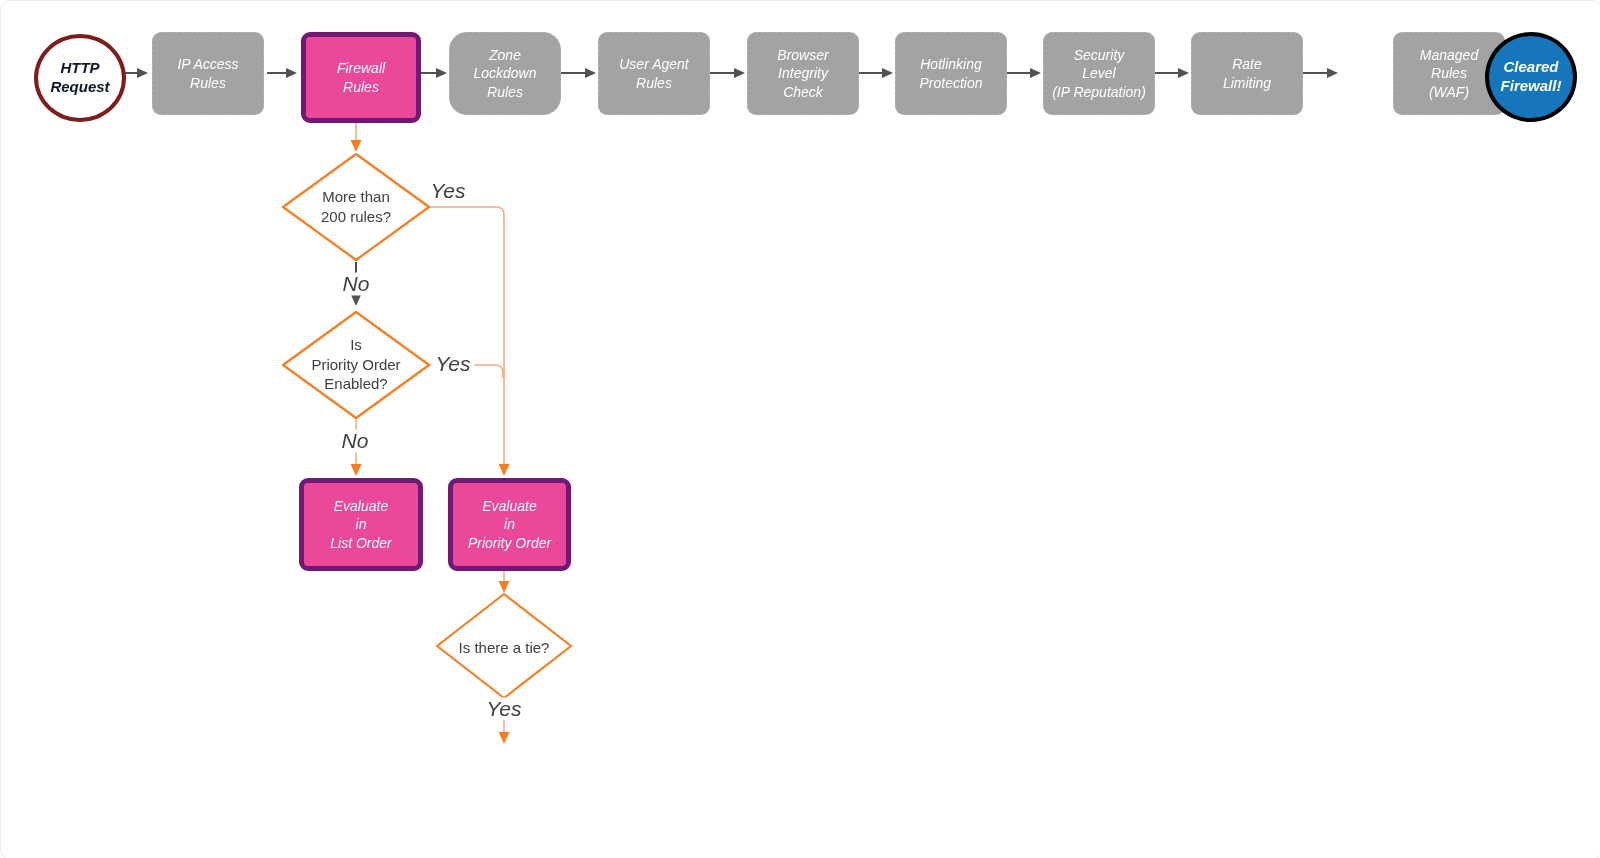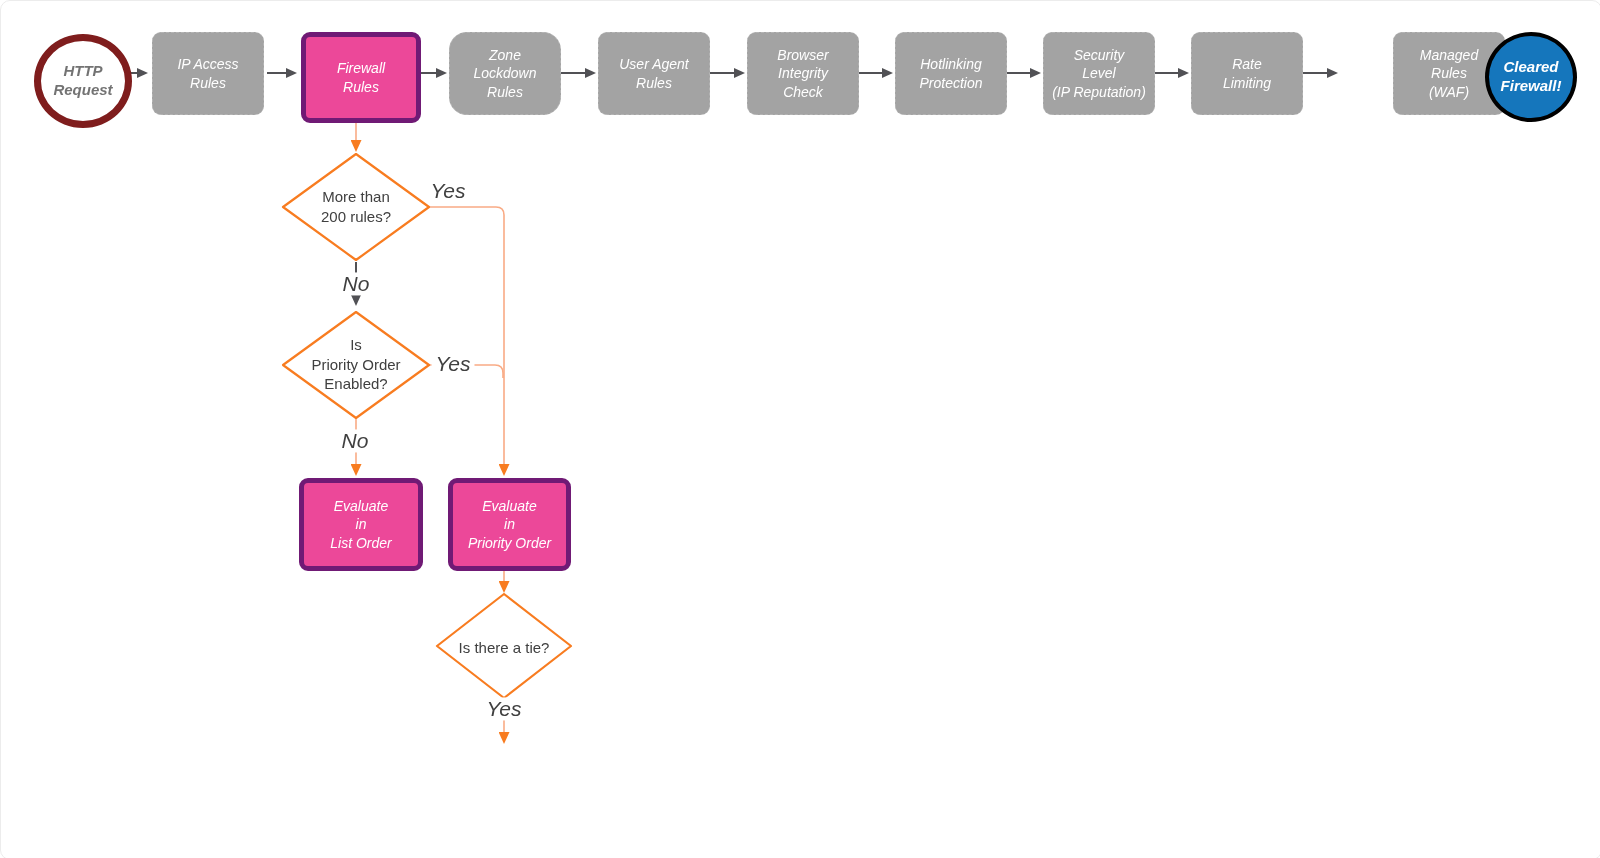--- a/index.html
+++ b/index.html
@@ -15,21 +15,21 @@
     position:absolute;display:flex;align-items:center;justify-content:center;
     width:110px;height:81px;border-radius:9px;
     color:#ffffff;font-style:italic;font-size:14px;line-height:1.32;
   }
   .proc.gray{background:#a3a3a3;border:1px dashed #b4b4b4;}
   .proc.orange{background:#ec4899;border:5px solid #701a75;}
   .terminal{
     position:absolute;display:flex;align-items:center;justify-content:center;
     border-radius:50%;font-weight:bold;font-style:italic;font-size:15px;line-height:1.25;
   }
-  .terminal.start{width:84px;height:80px;background:#ffffff;border:7px solid #7f1d1d;color:#737373;}
+  .terminal.start{width:84px;height:80px;background:#ffffff;border:4px solid #7f1d1d;color:#0f172a;}
   .terminal.end{width:84px;height:82px;background:#1576bc;border:4px solid #000000;color:#ffffff;}
   .diamond-text{
     position:absolute;color:#404040;font-size:15px;line-height:1.3;text-align:center;white-space:pre-line;
   }
   .edge-label{
     position:absolute;transform:translate(-50%,-50%);
     color:#404040;font-style:italic;font-size:21px;background:#ffffff;padding:0 4px;line-height:1.1;
   }
   .box-text{width:100%;}
 </style>

